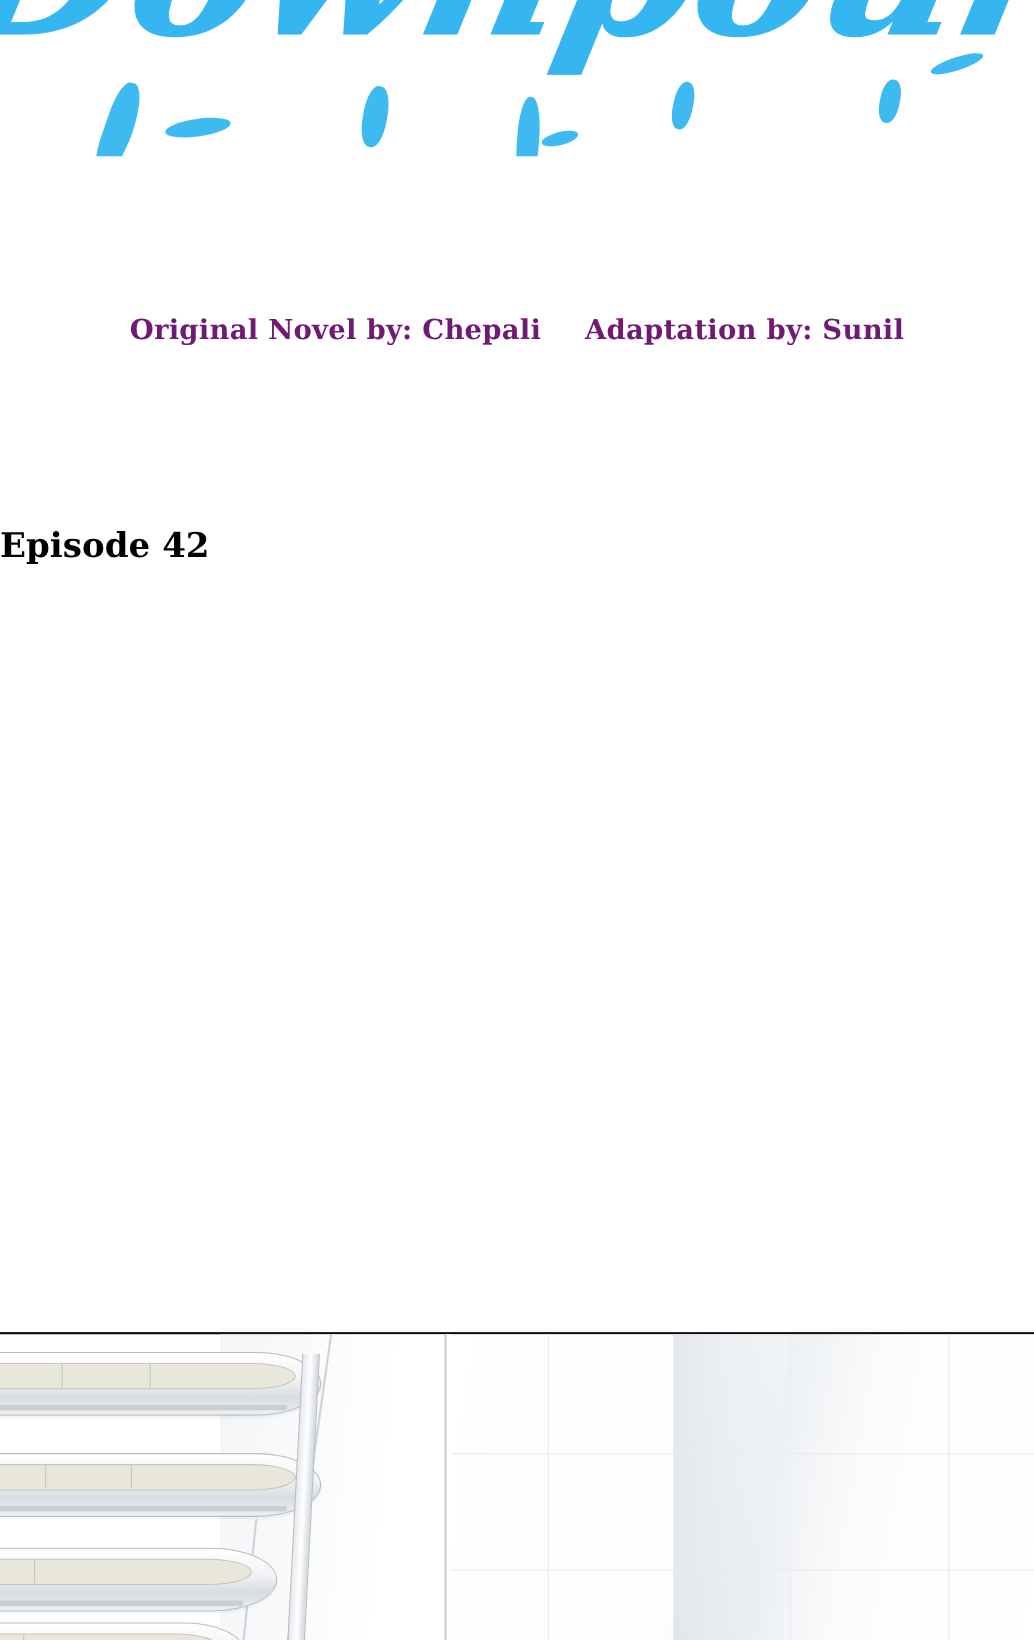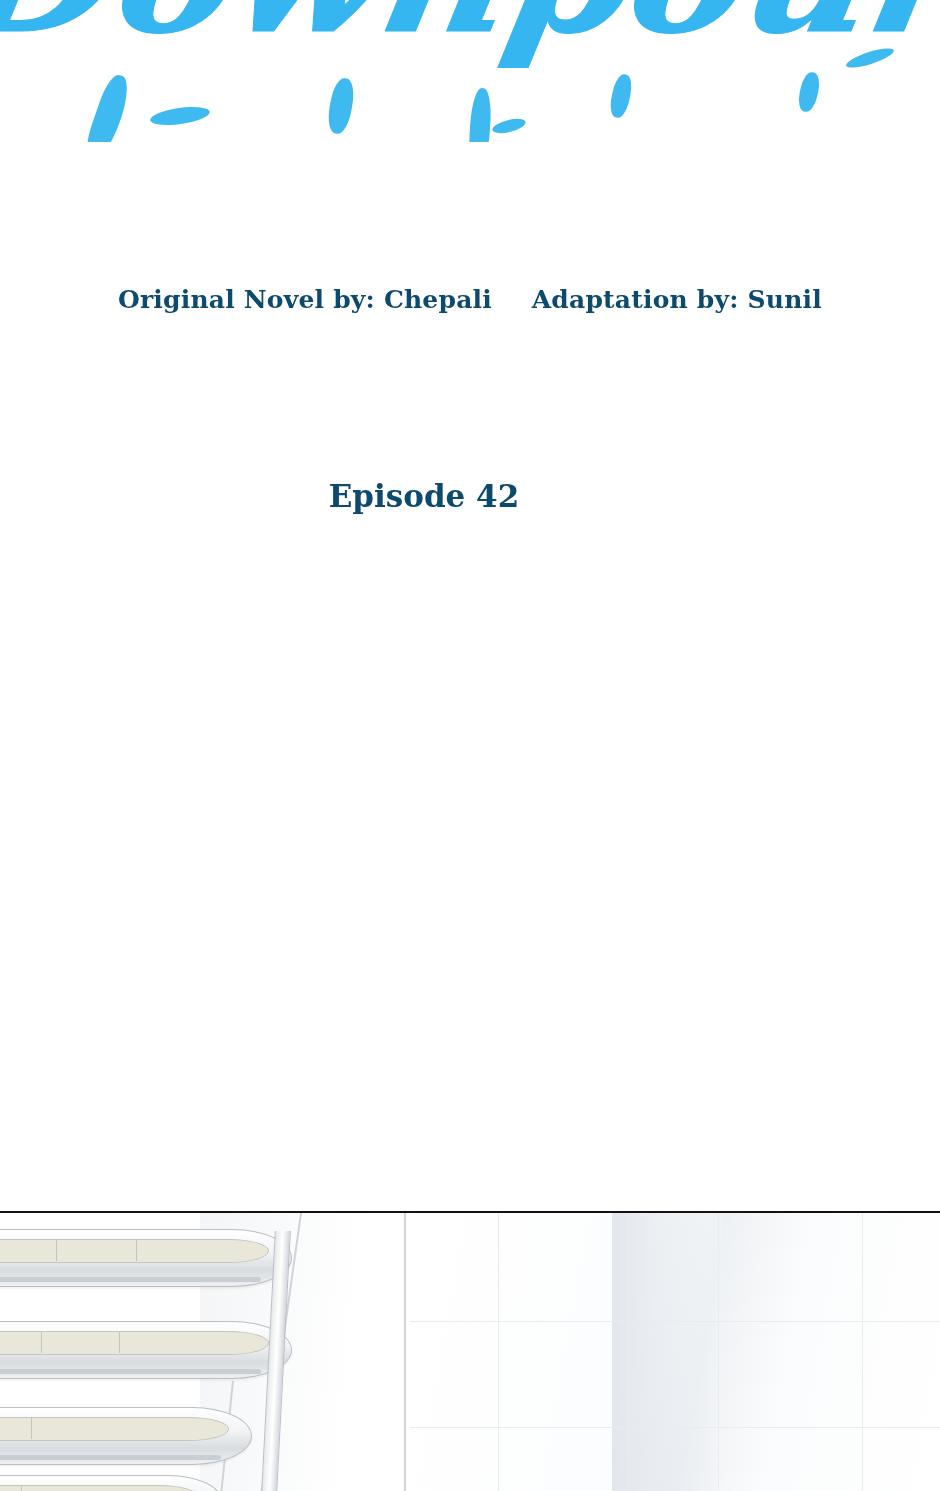--- a/index.html
+++ b/index.html
@@ -63,36 +63,36 @@
   
   .credits {
     position: absolute;
     top: 285px;
     left: 0;
     width: 940px;
     text-align: center;
     font-family: "DejaVu Serif", serif;
     font-weight: 700;
     font-size: 25px;
-    color: #0c4a6e;
+    color: #701a75;
     letter-spacing: .2px;
   }
   .credits .gap { display: inline-block; width: 22px; }
 
   
   .episode {
     position: absolute;
     top: 478px;
     left: 0;
     width: 848px;
-    text-align: center;
+    text-align: left;
     font-family: "DejaVu Serif", serif;
     font-weight: 700;
     font-size: 31px;
-    color: #0c4a6e;
+    color: #000000;
   }
 
   
   .panel {
     position: absolute;
     left: 0;
     top: 1211px;
     width: 940px;
     height: 280px;
     overflow: hidden;

